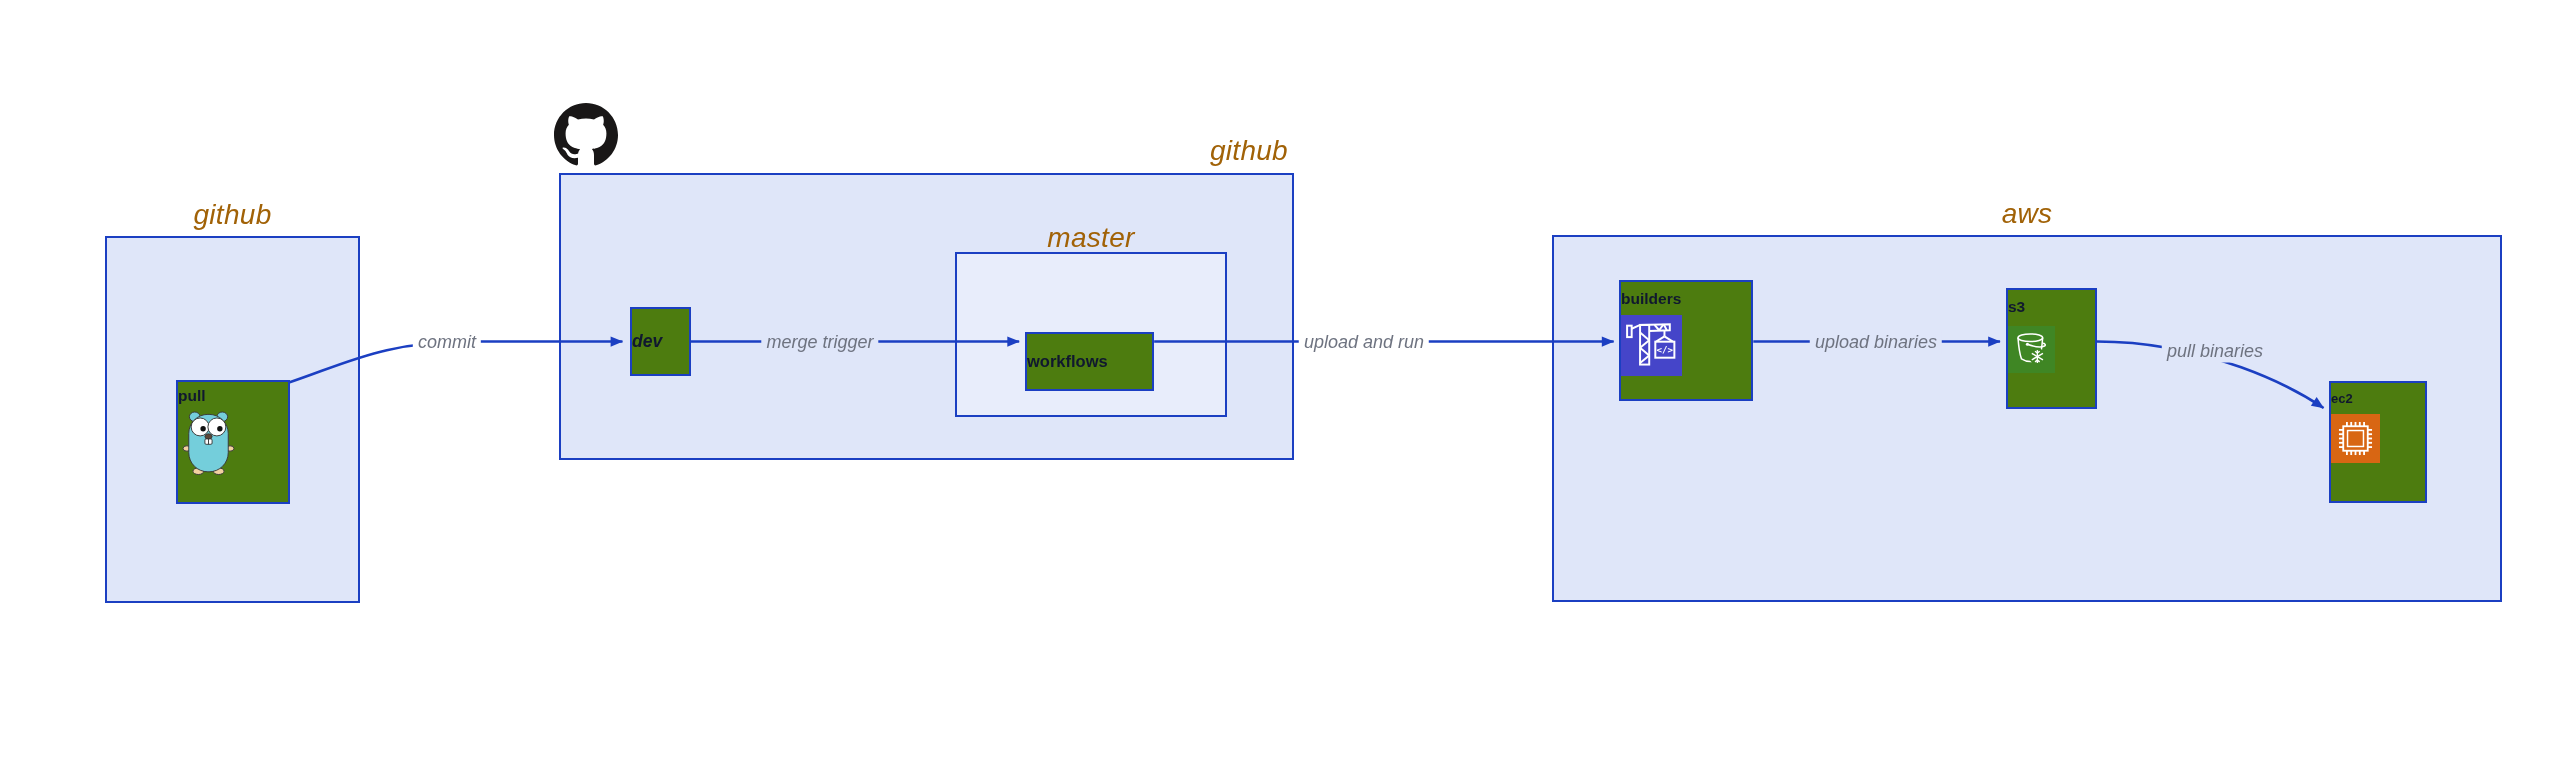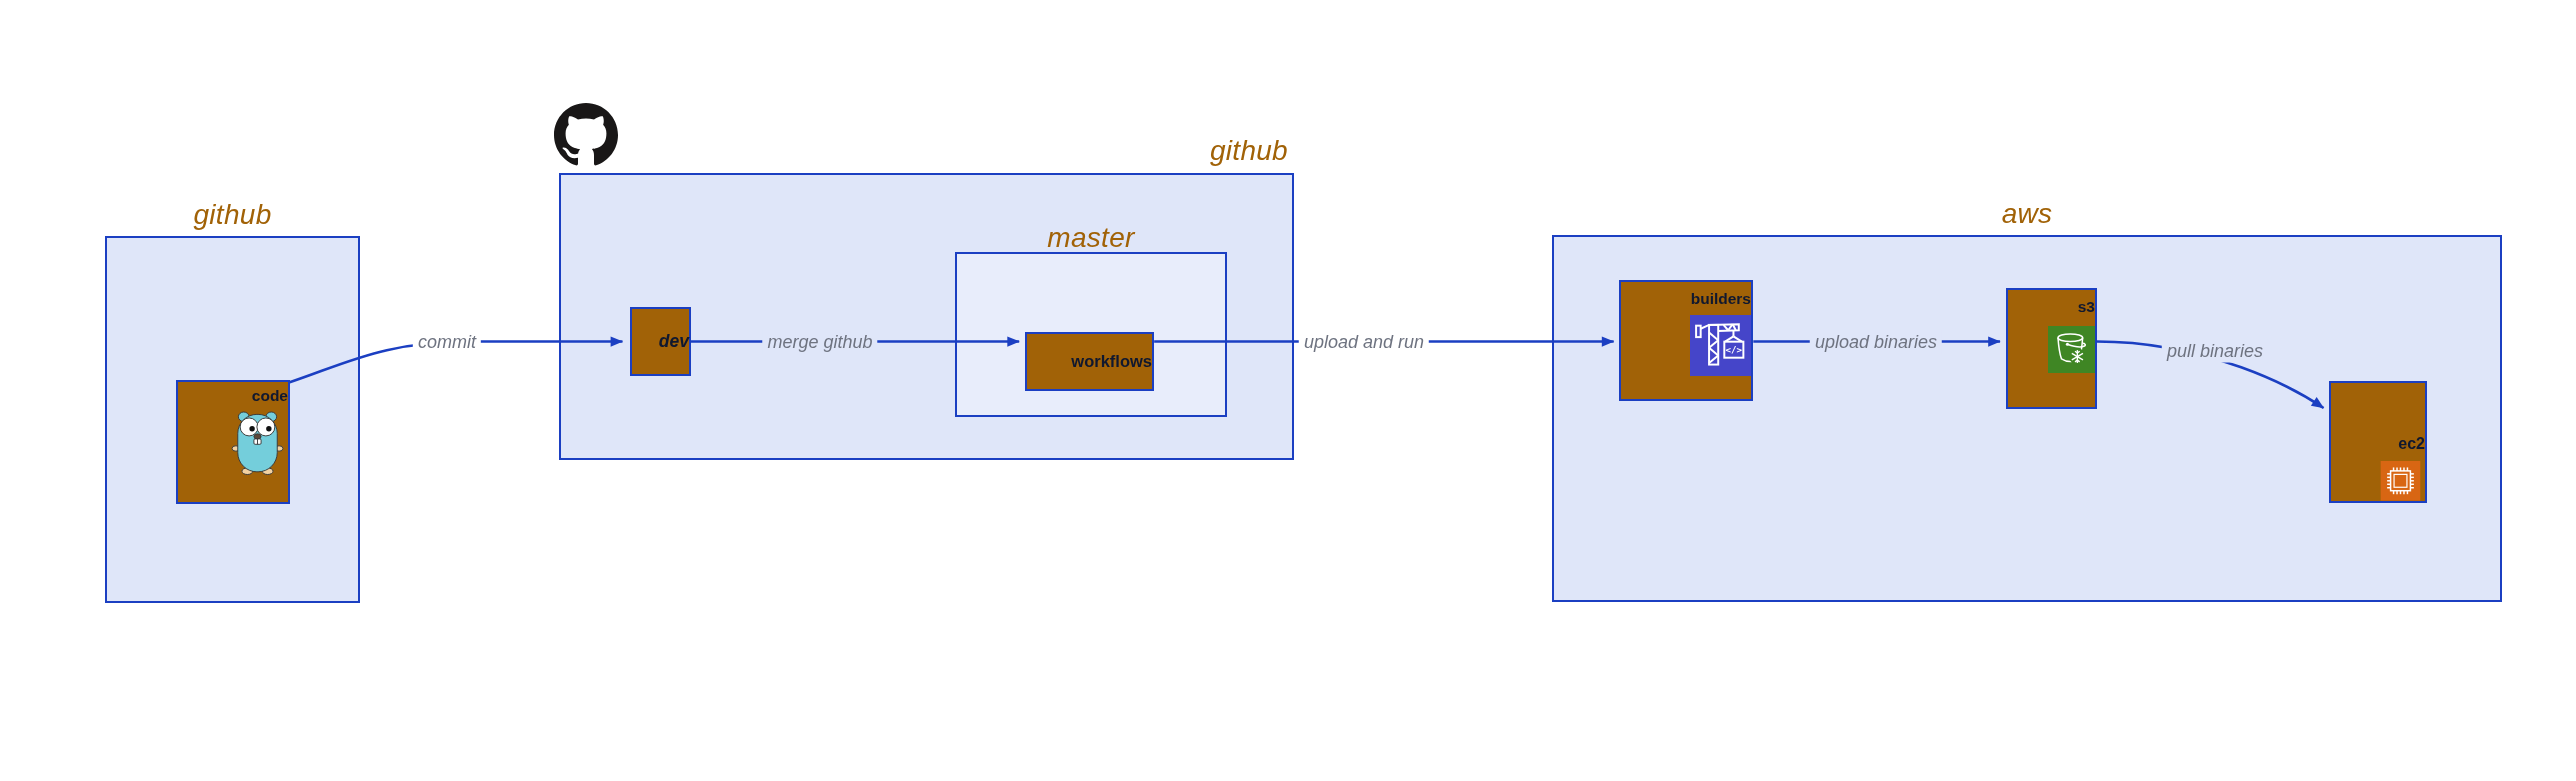--- a/index.html
+++ b/index.html
@@ -5,22 +5,22 @@
   html,body{margin:0;padding:0;background:#ffffff;}
   body{width:2604px;height:781px;font-family:"Liberation Sans",sans-serif;overflow:hidden;}
   #canvas{position:relative;width:2604px;height:781px;background:#ffffff;}
 
   
   .group-box{position:absolute;background:#dfe6f9;border:2.6px solid #1b3fc2;box-sizing:border-box;z-index:1;}
   .group-box.inner{background:#e8edfb;z-index:2;}
   .group-label{position:absolute;color:#a16207;font-size:28px;letter-spacing:0.3px;z-index:2;font-style:italic;}
 
   
-  .node{position:absolute;background:#a16207;border:2.6px solid #1b3fc2;box-sizing:border-box;z-index:5;
-        display:flex;flex-direction:column;align-items:flex-end;}
+  .node{position:absolute;background:#4d7c0f;border:2.6px solid #1b3fc2;box-sizing:border-box;z-index:5;
+        display:flex;flex-direction:column;align-items:flex-start;}
   .node-label{color:#10182f;font-weight:bold;font-size:15.5px;}
   .node .icon{display:block;}
 
   
   #edges{position:absolute;left:0;top:0;z-index:3;}
   .edge-label{position:absolute;transform:translate(-50%,-50%);white-space:nowrap;z-index:4;
               color:#6e7380;font-style:italic;font-size:18px;padding:1px 5.2px;}
   .bg-white{background:#ffffff;}
   .bg-group{background:#dfe6f9;}
 
@@ -61,27 +61,27 @@
     <g stroke="#1b3fc2" stroke-width="5" fill="none">
       <path d="M 562 742 C 680 702 745 663 920 663 H 1208" marker-end="url(#arrow)"></path>
       <path d="M 1341 663 H 1978" marker-end="url(#arrow)"></path>
       <path d="M 2240 663 H 3132" marker-end="url(#arrow)"></path>
       <path d="M 3403 663 H 3882" marker-end="url(#arrow)"></path>
       <path d="M 4070 663 C 4180 663 4270 685 4350 713 C 4425 740 4470 765 4510 792" marker-end="url(#arrow)"></path>
     </g>
   </svg>
 
   <span class="edge-label bg-white" style="left:447px;top:342px;">commit</span>
-  <span class="edge-label bg-group" style="left:820px;top:342px;">merge github</span>
+  <span class="edge-label bg-group" style="left:820px;top:342px;">merge trigger</span>
   <span class="edge-label bg-white" style="left:1364px;top:342px;">upload and run</span>
   <span class="edge-label bg-group" style="left:1876px;top:342px;">upload binaries</span>
   <span class="edge-label bg-group" style="left:2215px;top:351px;">pull binaries</span>
 
   <div class="node" style="left:176px;top:380px;width:114px;height:124px;padding-top:5.2px;gap:4.1px;">
-    <div class="node-label">code</div>
+    <div class="node-label">pull</div>
 
     <svg class="icon" width="61" height="67" viewBox="0 0 100 112">
       <g stroke="#3a3a3a" stroke-width="1.6">
         <ellipse cx="27" cy="13" rx="9" ry="8" fill="#74cedb"></ellipse>
         <ellipse cx="73" cy="13" rx="9" ry="8" fill="#74cedb"></ellipse>
         <ellipse cx="14" cy="66" rx="6.5" ry="4.5" fill="#f2d1a0"></ellipse>
         <ellipse cx="86" cy="66" rx="6.5" ry="4.5" fill="#f2d1a0"></ellipse>
         <ellipse cx="33" cy="104" rx="9" ry="5.5" fill="#f2d1a0"></ellipse>
         <ellipse cx="67" cy="104" rx="9" ry="5.5" fill="#f2d1a0"></ellipse>
         <rect x="17" y="9" width="66" height="96" rx="32" fill="#74cedb"></rect>
@@ -147,21 +147,21 @@
         <line x1="40.5" y1="57.5" x2="59.5" y2="46.5"></line>
         <line x1="46" y1="43" x2="50" y2="46"></line>
           <line x1="54" y1="43" x2="50" y2="46"></line>
         <line x1="46" y1="61" x2="50" y2="58"></line>
           <line x1="54" y1="61" x2="50" y2="58"></line>
       </g>
     </svg>
   </div>
 
   <div class="node" style="left:2329px;top:381px;width:98px;height:122px;padding-top:8.2px;gap:8.2px;">
-    <div class="node-label" style="font-size:16px;margin-top:44px;">ec2</div>
+    <div class="node-label" style="font-size:13px;">ec2</div>
 
     <svg class="icon" width="49" height="49" viewBox="0 0 80 80">
       <rect x="0" y="0" width="80" height="80" fill="#d86613"></rect>
       <g stroke="#ffffff" stroke-width="3" fill="none">
         <line x1="26" y1="13" x2="26" y2="20"></line>
           <line x1="33" y1="13" x2="33" y2="20"></line>
         <line x1="40" y1="13" x2="40" y2="20"></line>
           <line x1="47" y1="13" x2="47" y2="20"></line>
         <line x1="54" y1="13" x2="54" y2="20"></line>
         <line x1="26" y1="60" x2="26" y2="67"></line>

